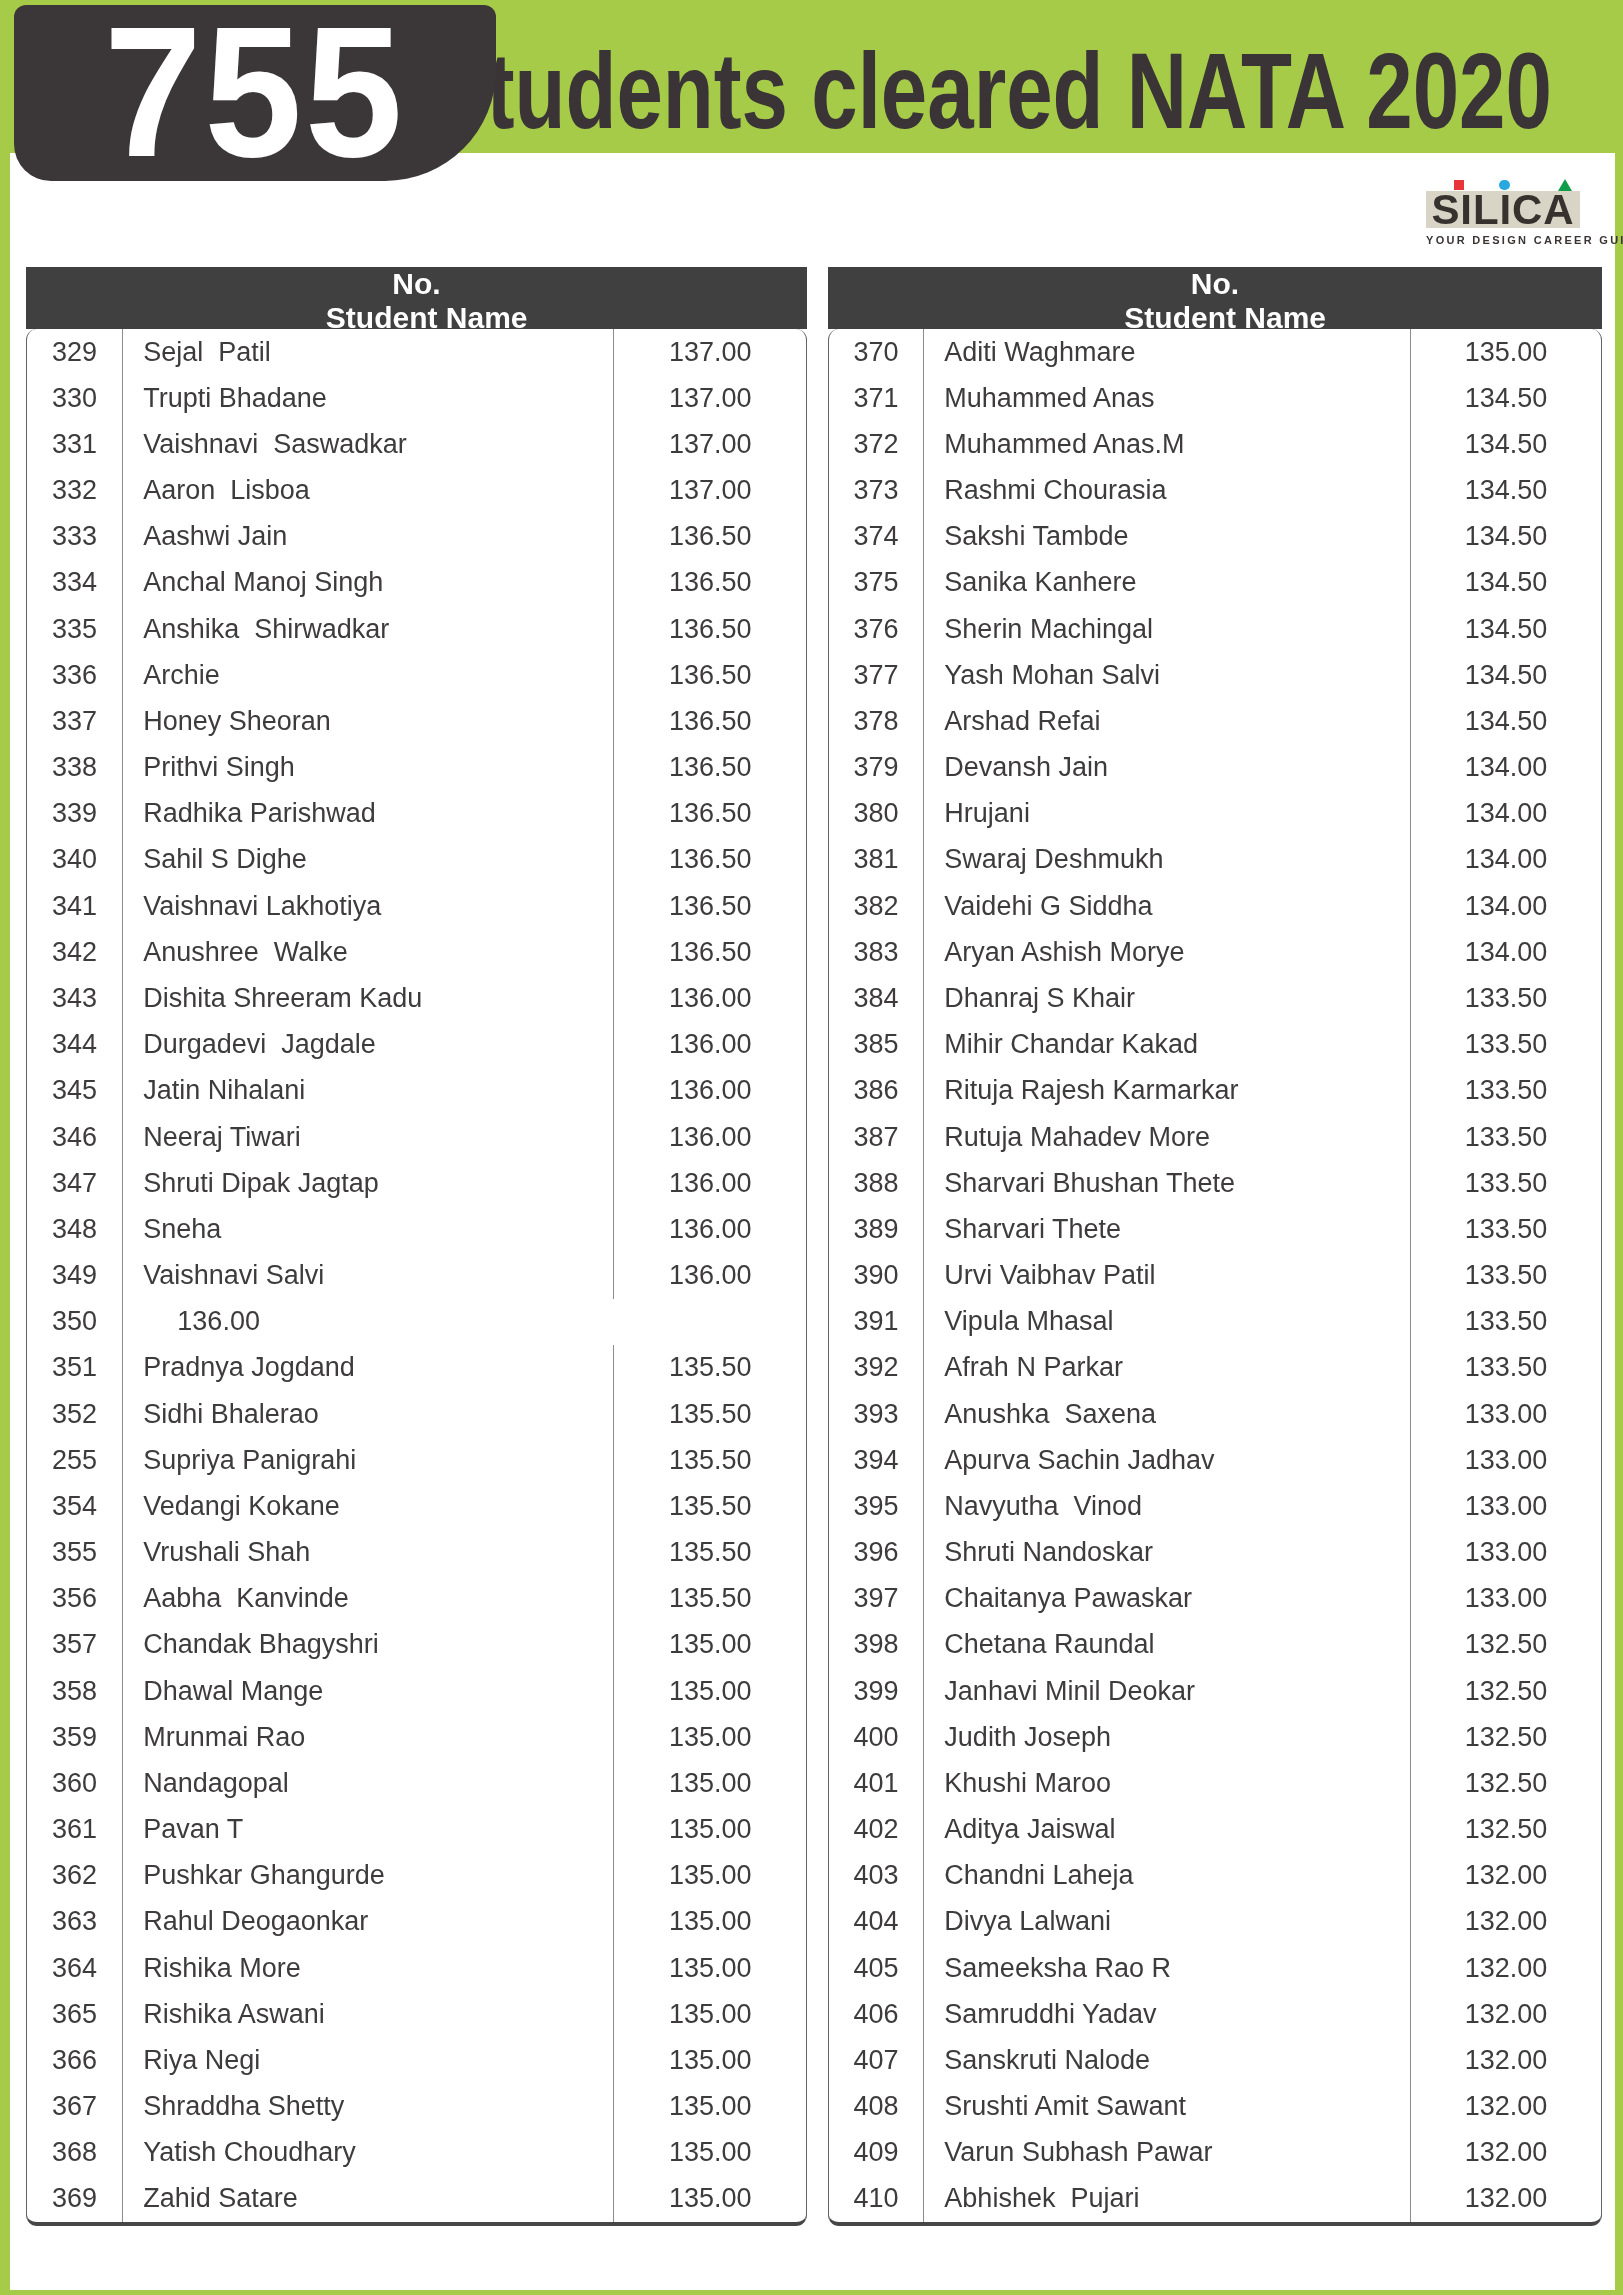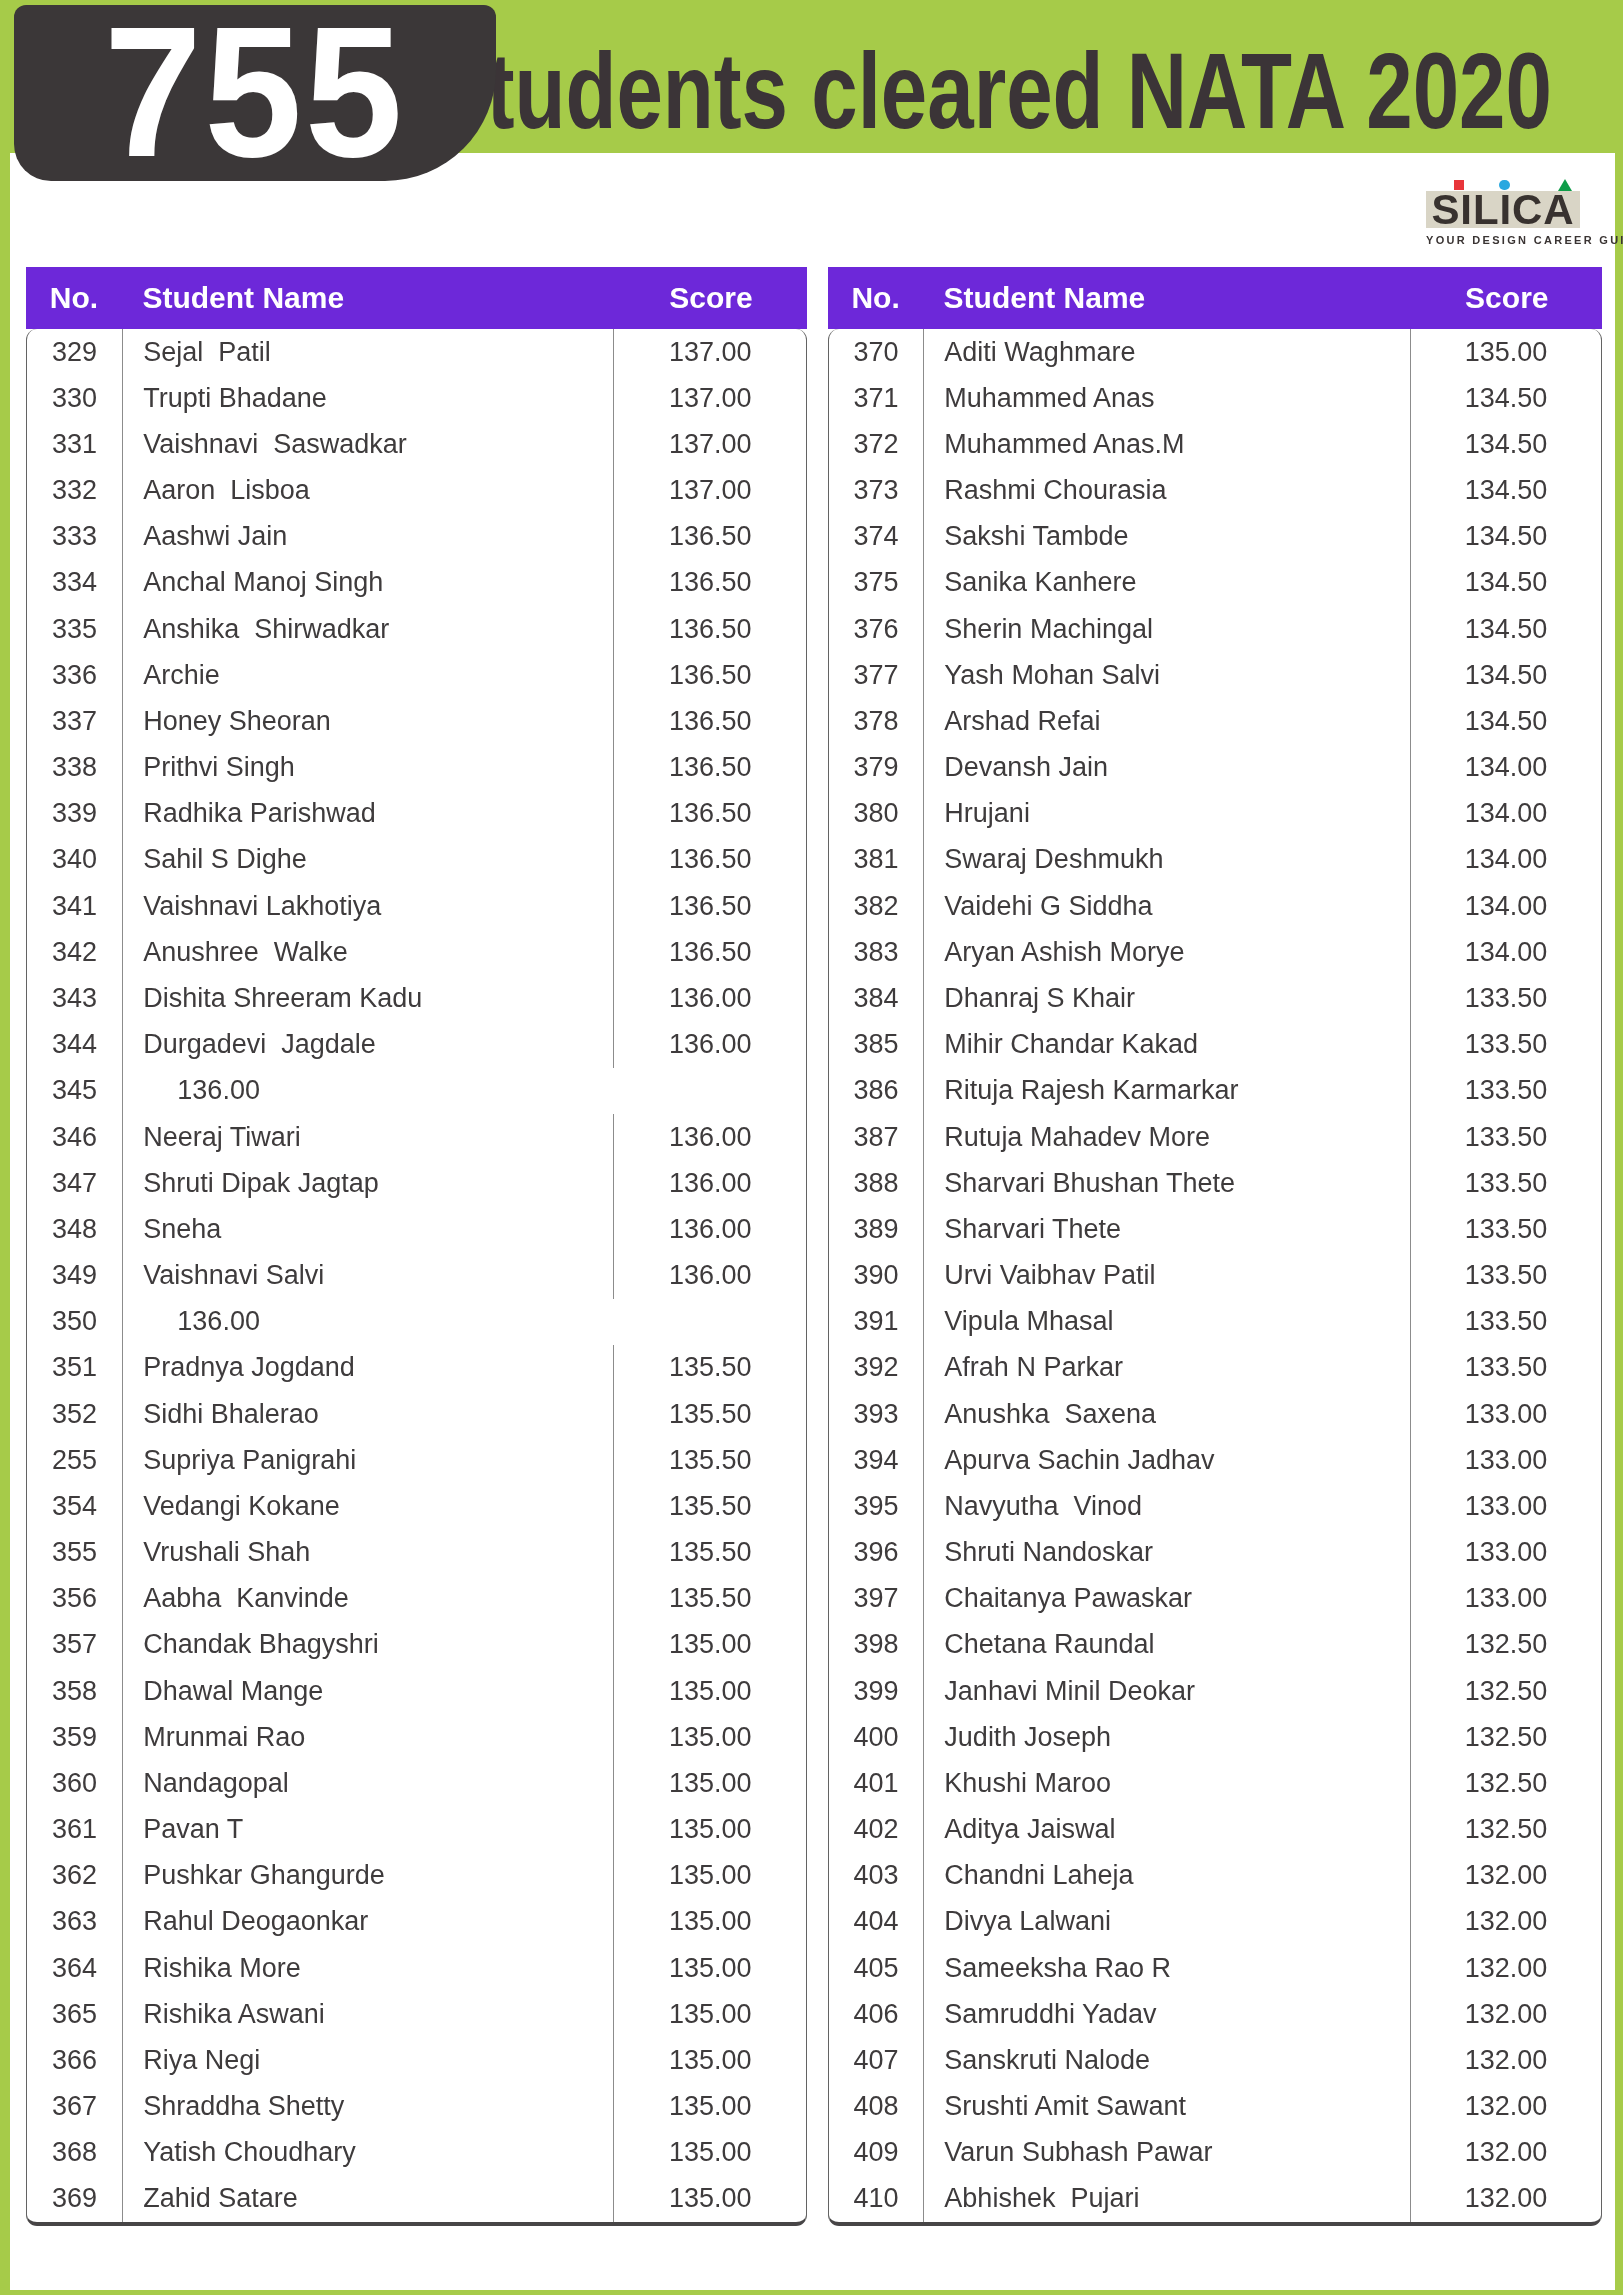--- a/index.html
+++ b/index.html
@@ -57,23 +57,23 @@
   .logo-tagline {
     margin-top:5.6px; text-align:center;
     font-size:11px; font-weight:bold; letter-spacing:2.3px; color:#3a3433;
     white-space:nowrap;
   }
   
   .table { position:absolute; top:267px; z-index:3; }
   .table.left  { left:26px;   width:781px; }
   .table.right { left:828px; width:774px; }
   .thead {
-    height:62px; background:#6d28d9; color:#ffffff;
+    height:62px; background:#404040; color:#ffffff;
     display:flex; align-items:center;
-    font-size:30px; font-weight:bold;
+    font-size:30px; font-weight:bold;flex-direction:column;
   }
   .h-no    { width:12.3%; text-align:center; }
   .h-name  { flex:1; padding-left:20.4px; }
   .h-score { width:24.6%; text-align:center; }
   .tbody {
     height:1897px;
     display:flex; flex-direction:column;
     background:#ffffff;
     border-left:1.9px solid #636363;
     border-right:1.9px solid #636363;
@@ -201,20 +201,21 @@
           <span class="c-name">Dishita Shreeram Kadu</span>
           <span class="c-score">136.00</span>
         </div>
         <div class="row">
           <span class="c-no">344</span>
           <span class="c-name">Durgadevi  Jagdale</span>
           <span class="c-score">136.00</span>
         </div>
         <div class="row">
           <span class="c-no">345</span>
+          <span class="c-name">Jatin Nihalani</span>
           <span class="c-score">136.00</span>
         </div>
         <div class="row">
           <span class="c-no">346</span>
           <span class="c-name">Neeraj Tiwari</span>
           <span class="c-score">136.00</span>
         </div>
         <div class="row">
           <span class="c-no">347</span>
           <span class="c-name">Shruti Dipak Jagtap</span>

